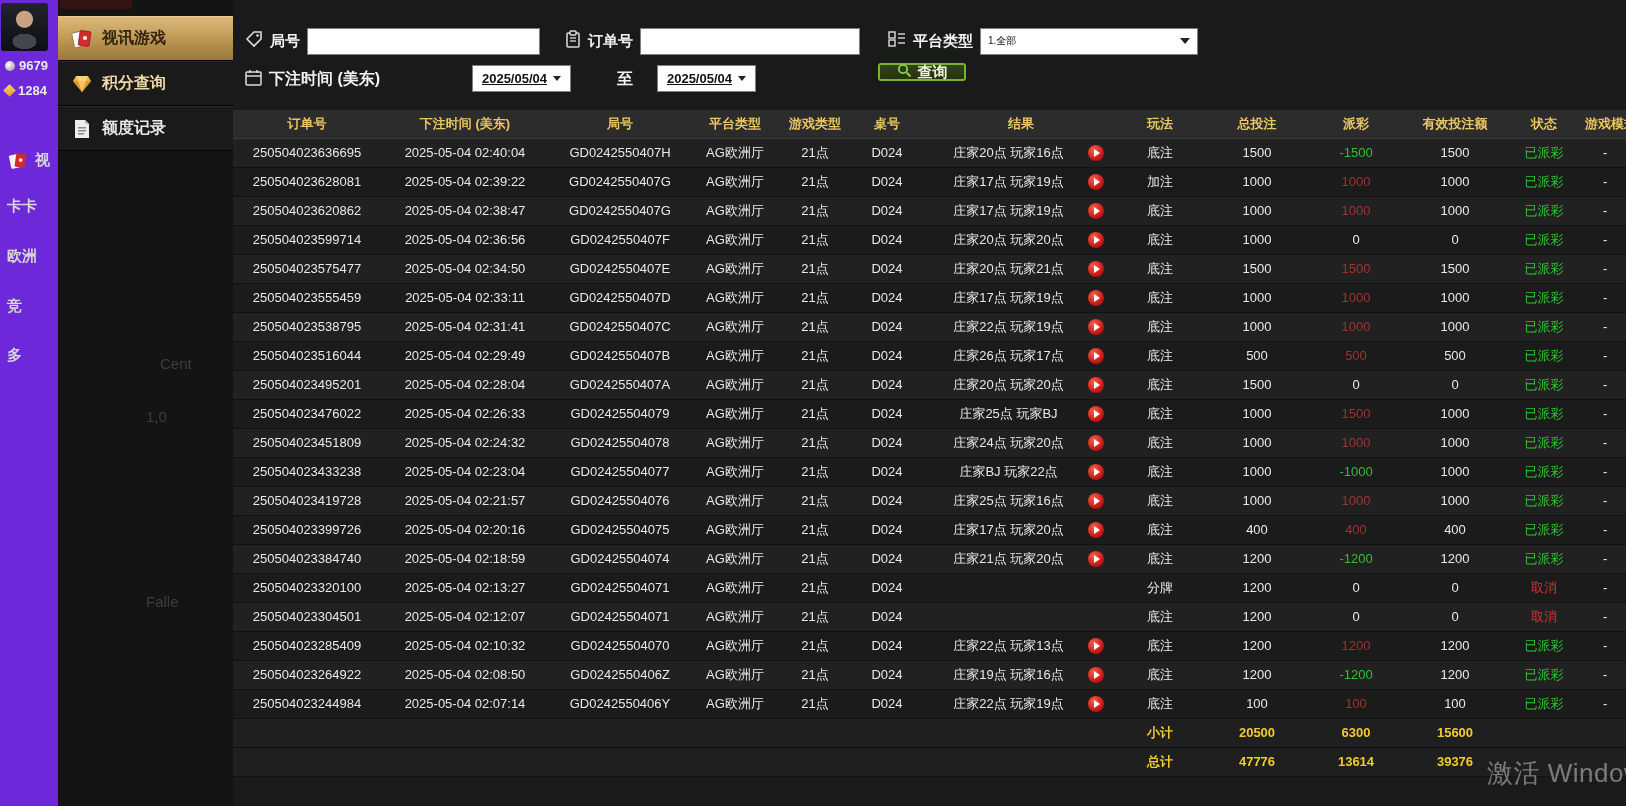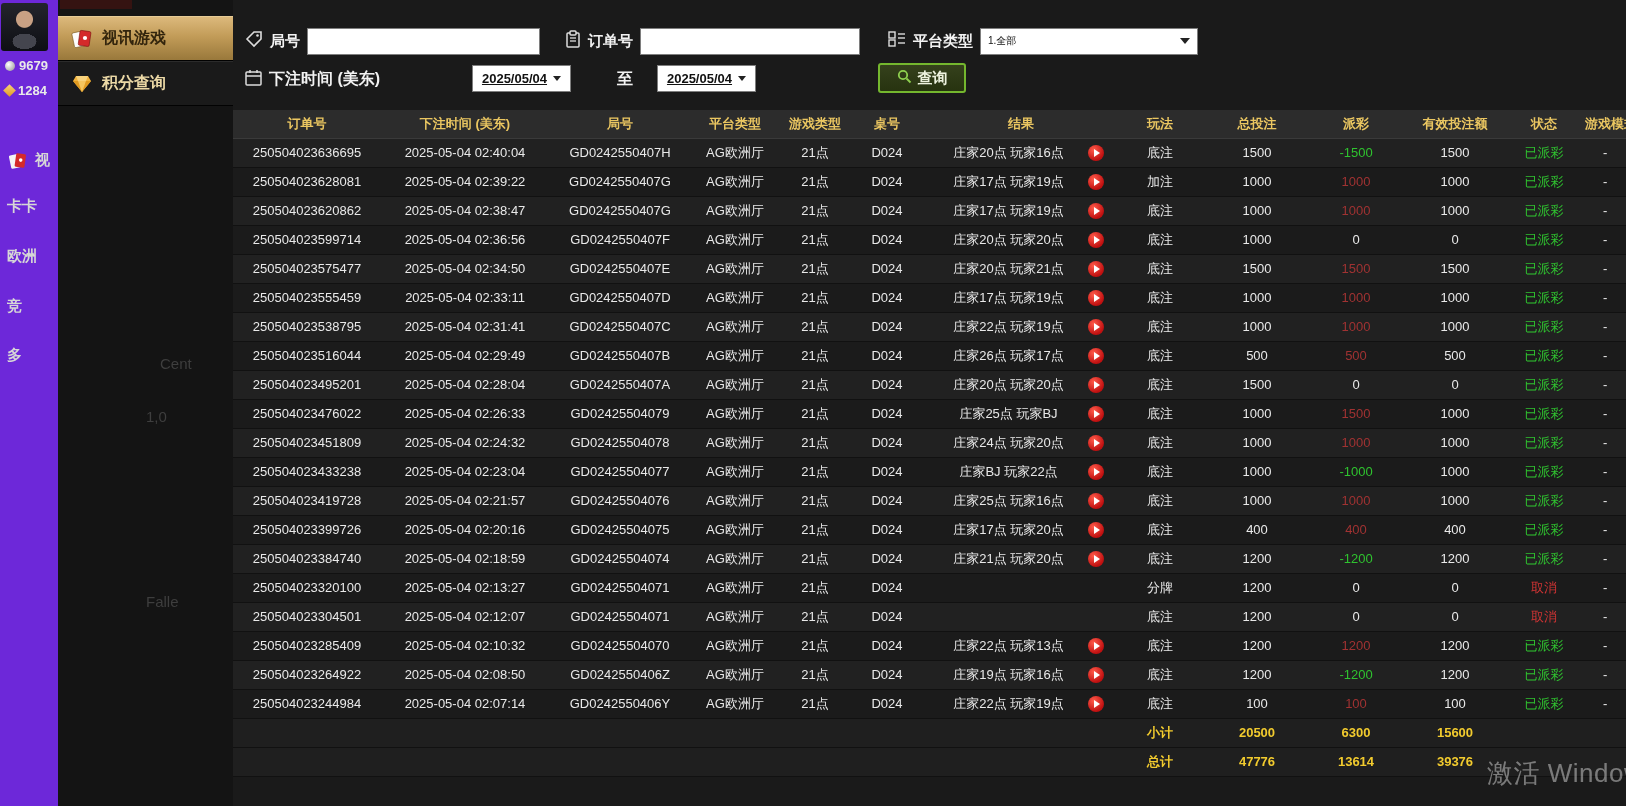--- a/index.html
+++ b/index.html
@@ -44,21 +44,21 @@
   .fselect { width:218px; height:27px; background:#fff; border:1px solid #7e7e7e; display:flex;
              align-items:center; justify-content:space-between; padding:0 7px; color:#111;
              font-size:10px; cursor:pointer; }
   .arrow-down { width:0; height:0; border-left:5px solid transparent; border-right:5px solid transparent;
                 border-top:6px solid #222; }
   .datebox { position:absolute; height:27px; background:#fff; border:1px solid #7e7e7e; display:flex;
              align-items:center; justify-content:center; gap:6px; font-size:13px; font-weight:bold;
              color:#111; cursor:pointer;text-decoration:underline; }
   .arrow-down.sm { border-left-width:4px; border-right-width:4px; border-top-width:5px; }
   .to-label { position:absolute; color:#f2f2f2; font-size:16px; font-weight:bold; }
-  .search-btn { position:absolute; width:88px; height:30px;
+  .search-btn { position:absolute; width:88px; height:18px;
                 background:linear-gradient(180deg,#35411c,#27330f); border:2px solid #74b72e;
                 border-radius:3px; display:flex; align-items:center; justify-content:center; gap:6px;
                 color:#eef3df; font-size:15px; font-weight:bold; cursor:pointer; }
 
   
   .table-wrap { position:absolute; left:0; top:110px; width:1393px; height:680px; overflow:hidden; }
   table.records { border-collapse:collapse; table-layout:fixed; width:1464px; }
   .records th { height:28px; background:#2c2c2c; color:#eac661; font-size:13px; font-weight:bold;
                 text-align:center; white-space:nowrap; overflow:hidden; border-bottom:1px solid #3a3a3a; }
   .records td { height:29px; font-size:13px; color:#e9e9e9; text-align:center; white-space:nowrap;
@@ -141,20 +141,32 @@
       <div class="menu-item warm">
         <span class="mi-icon">
           <svg width="20" height="18" viewBox="0 0 20 18">
             <polygon points="4,1 16,1 19,6 10,17 1,6" fill="#f2b33d"></polygon>
             <polygon points="4,1 16,1 14,6 6,6" fill="#f8d27c"></polygon>
             <polygon points="1,6 19,6 10,17" fill="#e09a20"></polygon>
             <polygon points="6,6 14,6 10,17" fill="#f6c55e"></polygon>
           </svg>
         </span>
         <span>积分查询</span>
+      </div>
+      <div class="menu-item light">
+        <span class="mi-icon">
+          <svg width="16" height="20" viewBox="0 0 16 20">
+            <path d="M1 1 h10 l4 4 v14 h-14 z" fill="#ededed"></path>
+            <path d="M11 1 l4 4 h-4 z" fill="#bdbdbd"></path>
+            <rect x="4" y="8" width="8" height="1.5" fill="#8a8a8a"></rect>
+            <rect x="4" y="11" width="8" height="1.5" fill="#8a8a8a"></rect>
+            <rect x="4" y="14" width="6" height="1.5" fill="#8a8a8a"></rect>
+          </svg>
+        </span>
+        <span>额度记录</span>
       </div>
     </nav>
     <span class="ghost" style="left:102px; top:355px">Cent</span>
     <span class="ghost" style="left:88px;  top:408px">1,0</span>
     <span class="ghost" style="left:88px;  top:593px">Falle</span>
   </div>
 
   <div class="main">
 
     <div class="fgroup" style="left:12px; top:26px">

